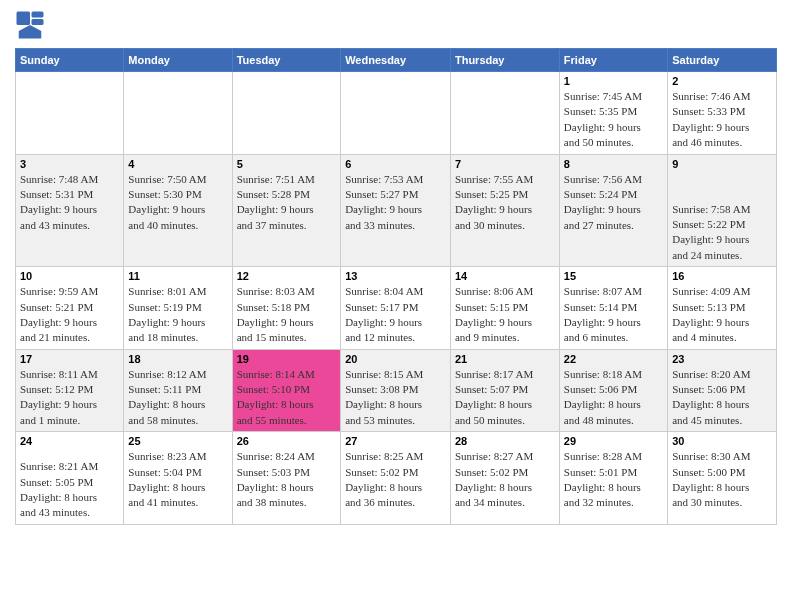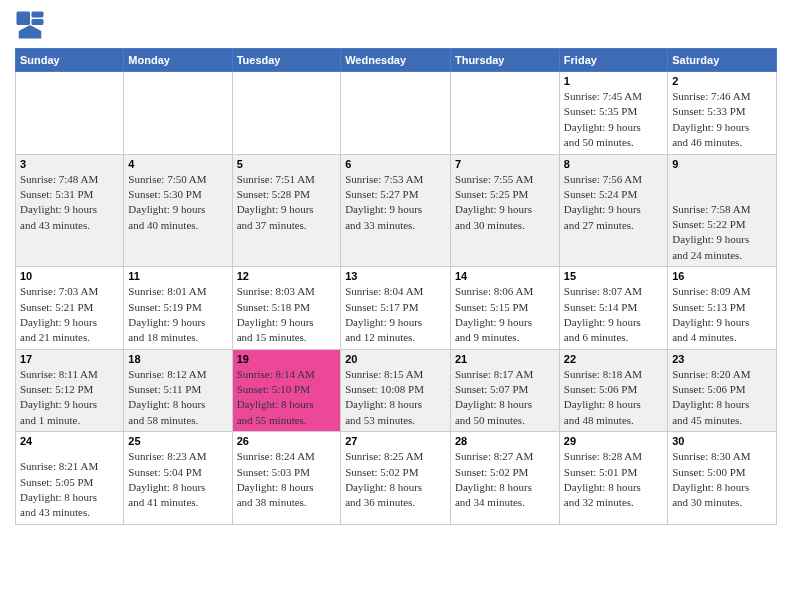--- a/index.html
+++ b/index.html
@@ -195,21 +195,21 @@
             <span class="day-number">9</span>
             <div class="day-info" style="white-space: pre-line; margin-top: 32px;">Sunrise: 7:58 AM
 Sunset: 5:22 PM
 Daylight: 9 hours
 and 24 minutes.</div>
           </td>
         </tr>
         <tr>
           <td>
             <span class="day-number">10</span>
-            <div class="day-info" style="white-space: pre-line;">Sunrise: 7:03 AM
+            <div class="day-info" style="white-space: pre-line;">Sunrise: 9:59 AM
 Sunset: 5:21 PM
 Daylight: 9 hours
 and 21 minutes.</div>
           </td>
           <td>
             <span class="day-number">11</span>
             <div class="day-info" style="white-space: pre-line;">Sunrise: 8:01 AM
 Sunset: 5:19 PM
 Daylight: 9 hours
 and 18 minutes.</div>
@@ -237,21 +237,21 @@
           </td>
           <td>
             <span class="day-number">15</span>
             <div class="day-info" style="white-space: pre-line;">Sunrise: 8:07 AM
 Sunset: 5:14 PM
 Daylight: 9 hours
 and 6 minutes.</div>
           </td>
           <td>
             <span class="day-number">16</span>
-            <div class="day-info" style="white-space: pre-line;">Sunrise: 8:09 AM
+            <div class="day-info" style="white-space: pre-line;">Sunrise: 4:09 AM
 Sunset: 5:13 PM
 Daylight: 9 hours
 and 4 minutes.</div>
           </td>
         </tr>
         <tr>
           <td style="background: rgb(240, 240, 240);">
             <span class="day-number">17</span>
             <div class="day-info" style="white-space: pre-line;">Sunrise: 8:11 AM
 Sunset: 5:12 PM
@@ -268,21 +268,21 @@
           <td style="background: #ec4899;">
             <span class="day-number">19</span>
             <div class="day-info" style="white-space: pre-line;">Sunrise: 8:14 AM
 Sunset: 5:10 PM
 Daylight: 8 hours
 and 55 minutes.</div>
           </td>
           <td style="background: rgb(240, 240, 240);">
             <span class="day-number">20</span>
             <div class="day-info" style="white-space: pre-line;">Sunrise: 8:15 AM
-Sunset: 10:08 PM
+Sunset: 3:08 PM
 Daylight: 8 hours
 and 53 minutes.</div>
           </td>
           <td style="background: rgb(240, 240, 240);">
             <span class="day-number">21</span>
             <div class="day-info" style="white-space: pre-line;">Sunrise: 8:17 AM
 Sunset: 5:07 PM
 Daylight: 8 hours
 and 50 minutes.</div>
           </td>

